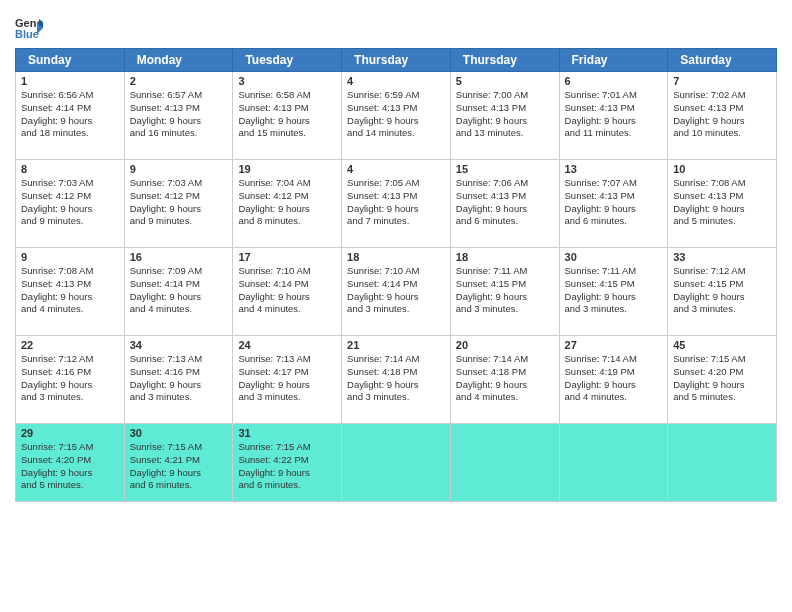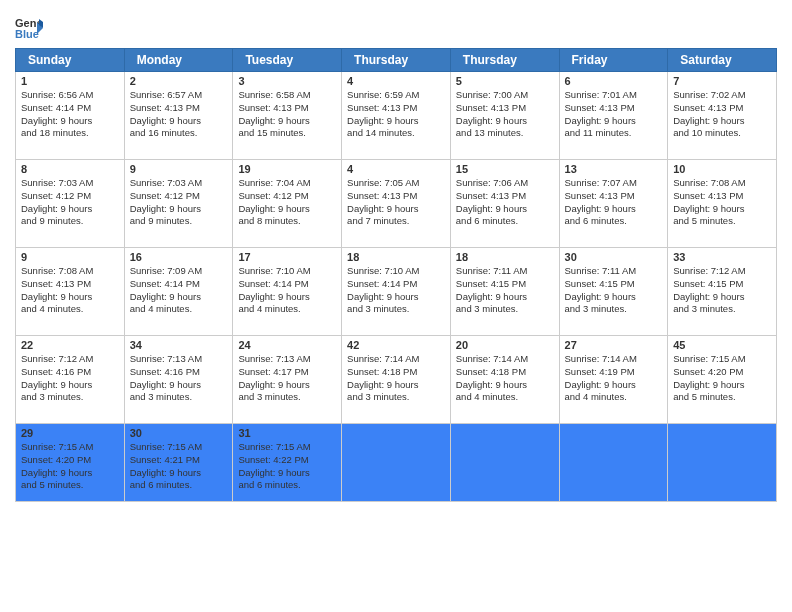--- a/index.html
+++ b/index.html
@@ -69,21 +69,21 @@
       padding: 3px 5px;
       font-size: 9.5px;
       color: #333;
       background: #fff;
       height: 88px;
     }
     .calendar td.empty {
       background: #f5f5f5;
     }
     .calendar td.last-row {
-      background: #3b82f6;
+      background: #5eead4;
       height: 78px;
     }
     .day-num {
       font-size: 11px;
       font-weight: bold;
       margin-bottom: 2px;
     }
     .cell-text {
       line-height: 1.35;
     }
@@ -341,21 +341,21 @@
           <td>
         <div class="day-num">24</div>
         <div class="cell-text">
           Sunrise: 7:13 AM<br>
           Sunset: 4:17 PM<br>
           Daylight: 9 hours<br>
           and 3 minutes.
         </div>
       </td>
           <td>
-        <div class="day-num">42</div>
+        <div class="day-num">21</div>
         <div class="cell-text">
           Sunrise: 7:14 AM<br>
           Sunset: 4:18 PM<br>
           Daylight: 9 hours<br>
           and 3 minutes.
         </div>
       </td>
           <td>
         <div class="day-num">20</div>
         <div class="cell-text">

